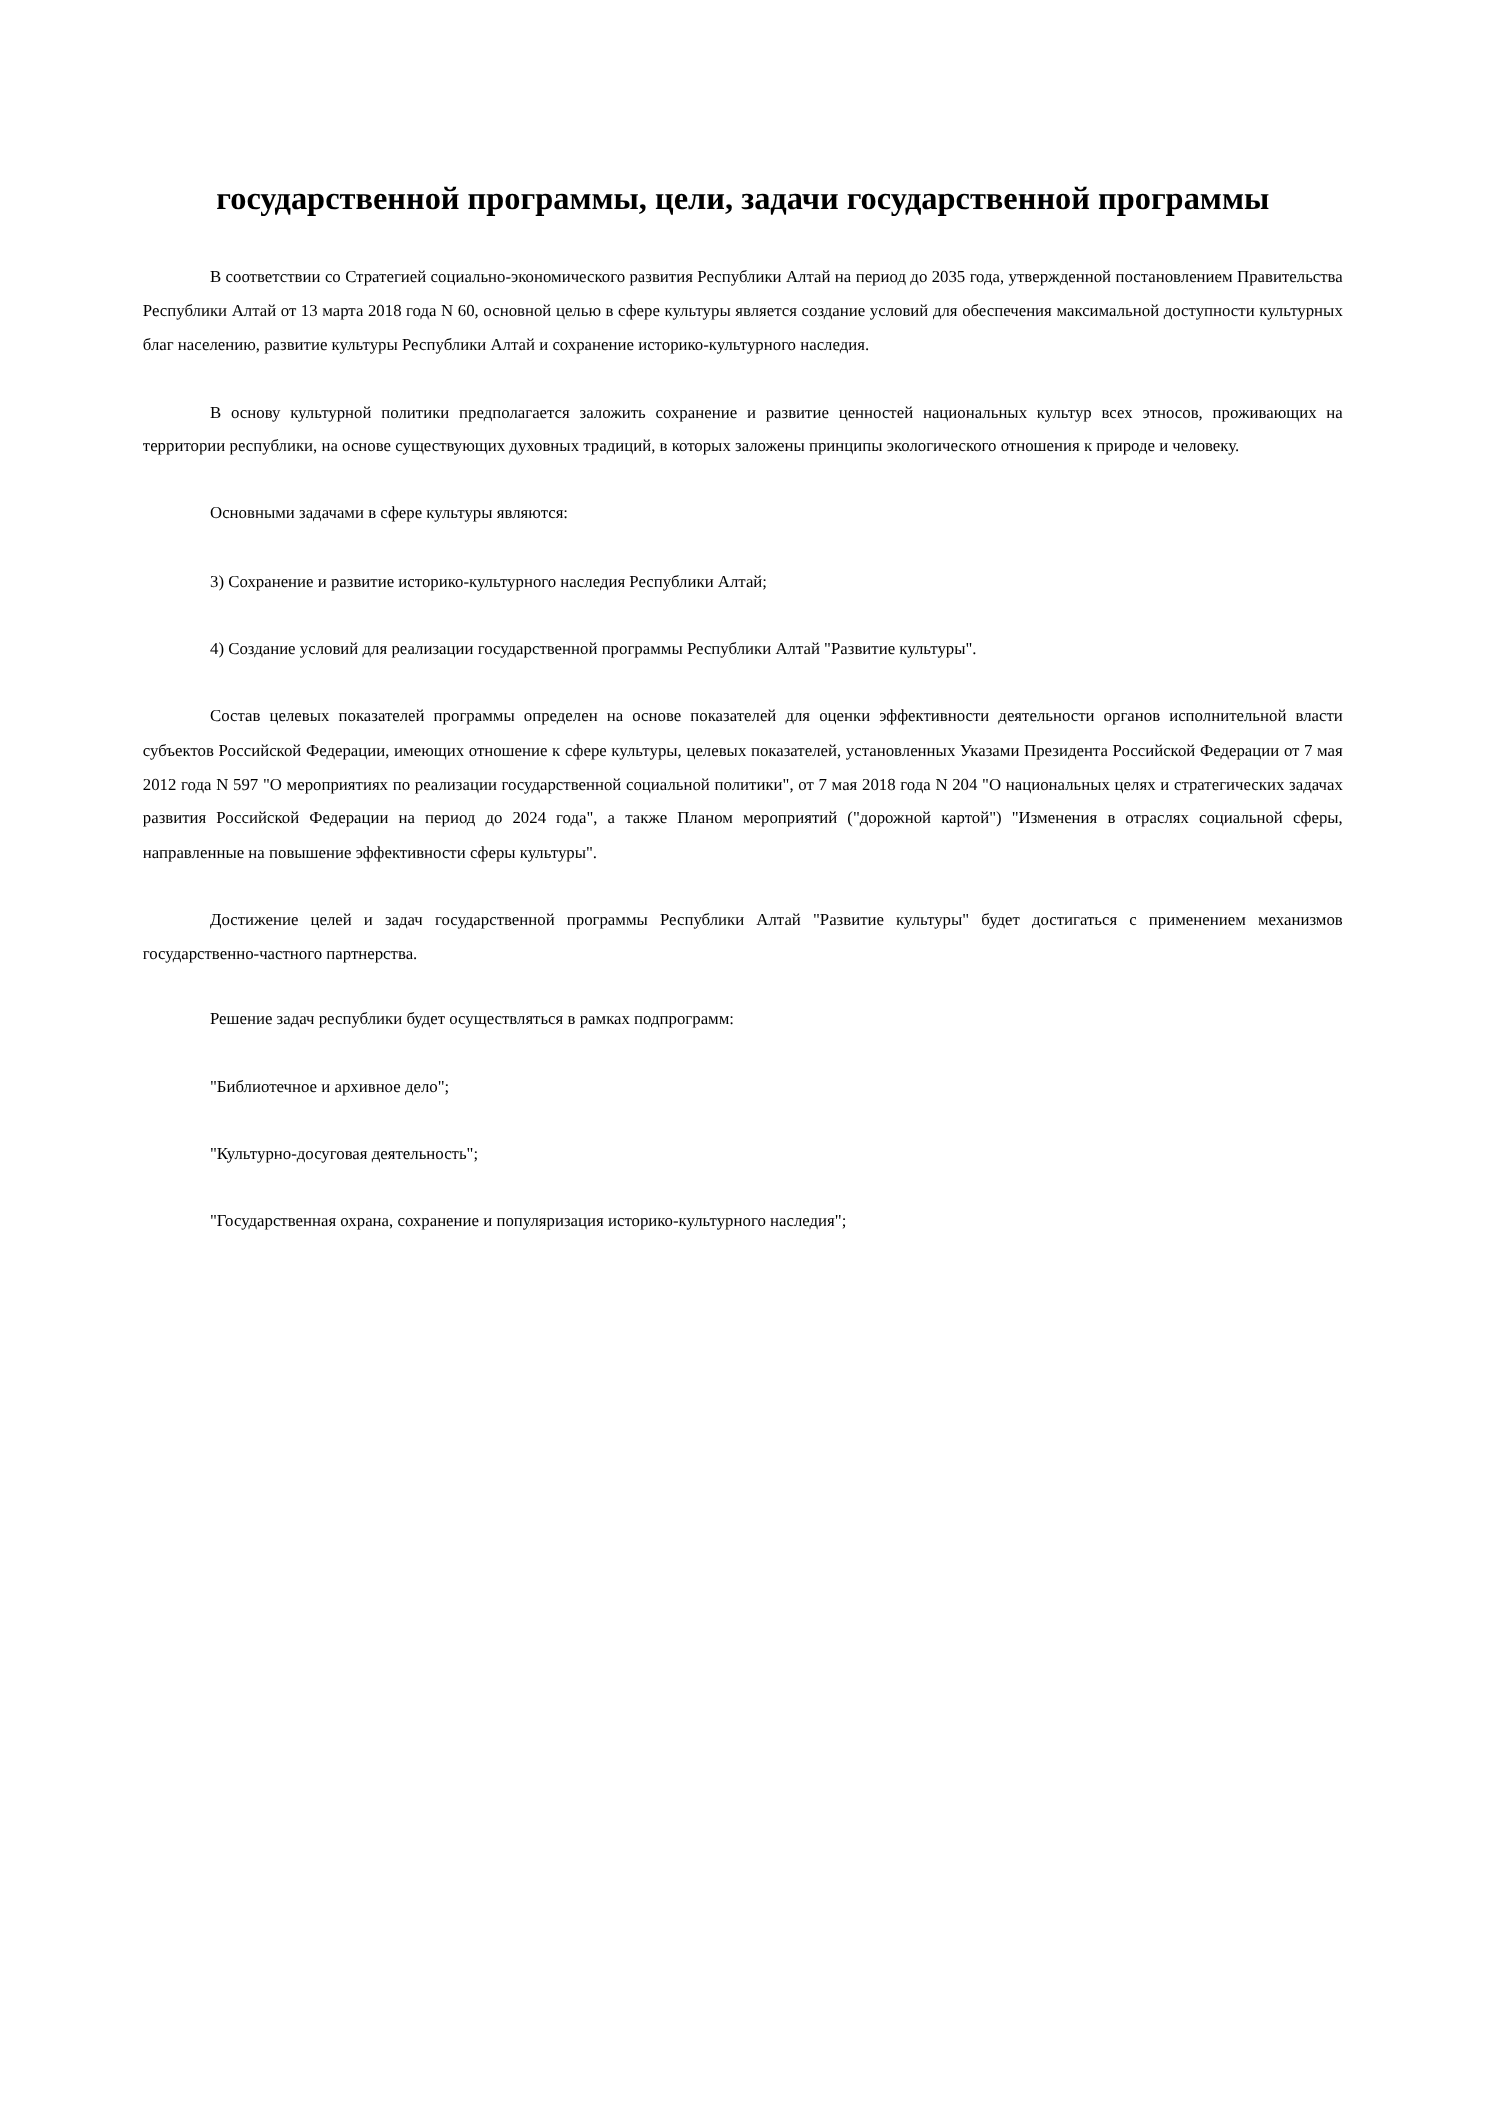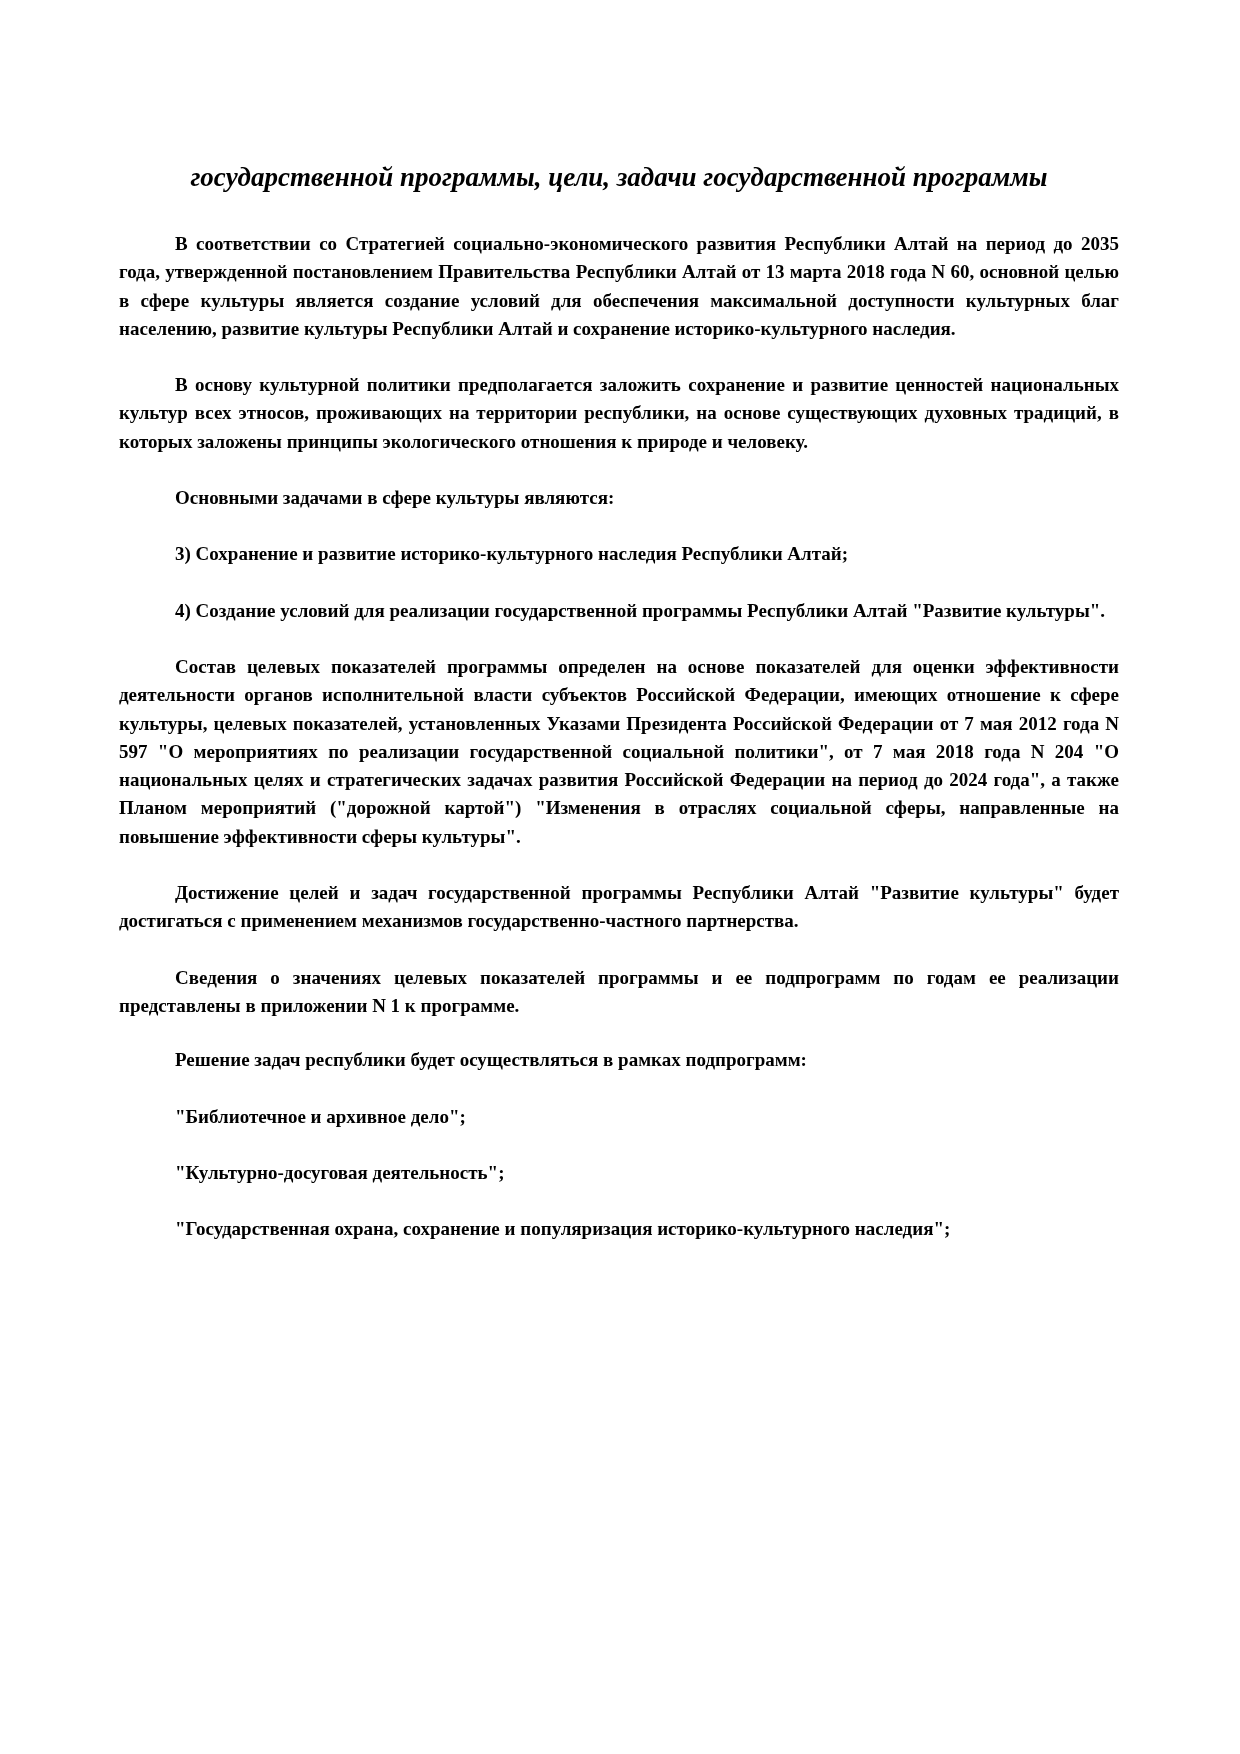--- a/index.html
+++ b/index.html
@@ -3,43 +3,42 @@
 <meta charset="utf-8">
 <style>
   html, body { margin: 0; padding: 0; background: #ffffff; }
   body {
     width: 1240px; height: 1754px; position: relative; overflow: hidden;
     font-family: "Liberation Serif", serif; color: #000;
   }
   .page { position: absolute; left: 119px; top: 148px; width: 1000px; }
   .heading {
     font-weight: bold; font-size: 27px; line-height: 34px;
-    text-align: center; margin: 12px; font-style: italic;
+    text-align: center; margin: 0;
   }
   .heading.top { margin-left: 35px; margin-right: 35px; }
   p {
-    margin: 0; font-size: 19px; line-height: 28.3px; text-align: justify; font-weight: bold;
+    margin: 0; font-size: 14px; line-height: 28.3px; text-align: justify;
   }
   p.indent { text-indent: 56px; }
   .gap { margin-top: 28px; }
   .h-sec { margin-top: 30px; margin-bottom: 0; }
 </style>
 </head>
 <body>
 
 <div class="page">
   <h2 class="heading top">государственной программы, цели, задачи государственной программы</h2>
 
   <p class="indent" style="margin-top:36px">В соответствии со Стратегией социально-экономического развития Республики Алтай на период до 2035 года, утвержденной постановлением Правительства Республики Алтай от 13 марта 2018 года N 60, основной целью в сфере культуры является создание условий для обеспечения максимальной доступности культурных благ населению, развитие культуры Республики Алтай и сохранение историко-культурного наследия.</p>
   <p class="indent gap">В основу культурной политики предполагается заложить сохранение и развитие ценностей национальных культур всех этносов, проживающих на территории республики, на основе существующих духовных традиций, в которых заложены принципы экологического отношения к природе и человеку.</p>
   <p class="indent gap">Основными задачами в сфере культуры являются:</p>
   <p class="indent gap">3) Сохранение и развитие историко-культурного наследия Республики Алтай;</p>
   <p class="indent gap">4) Создание условий для реализации государственной программы Республики Алтай "Развитие культуры".</p>
   <p class="indent gap">Состав целевых показателей программы определен на основе показателей для оценки эффективности деятельности органов исполнительной власти субъектов Российской Федерации, имеющих отношение к сфере культуры, целевых показателей, установленных Указами Президента Российской Федерации от 7 мая 2012 года N 597 "О мероприятиях по реализации государственной социальной политики", от 7 мая 2018 года N 204 "О национальных целях и стратегических задачах развития Российской Федерации на период до 2024 года", а также Планом мероприятий ("дорожной картой") "Изменения в отраслях социальной сферы, направленные на повышение эффективности сферы культуры".</p>
   <p class="indent gap">Достижение целей и задач государственной программы Республики Алтай "Развитие культуры" будет достигаться с применением механизмов государственно-частного партнерства.</p>
-  <p class="indent gap">Сведения о значениях целевых показателей программы и ее подпрограмм по годам ее реализации представлены в приложении N 1 к программе.</p>
 
 
   <p class="indent" style="margin-top:26px">Решение задач республики будет осуществляться в рамках подпрограмм:</p>
   <p class="indent gap">"Библиотечное и архивное дело";</p>
   <p class="indent gap">"Культурно-досуговая деятельность";</p>
   <p class="indent gap">"Государственная охрана, сохранение и популяризация историко-культурного наследия";</p>
 </div>
 
 </body></html>

